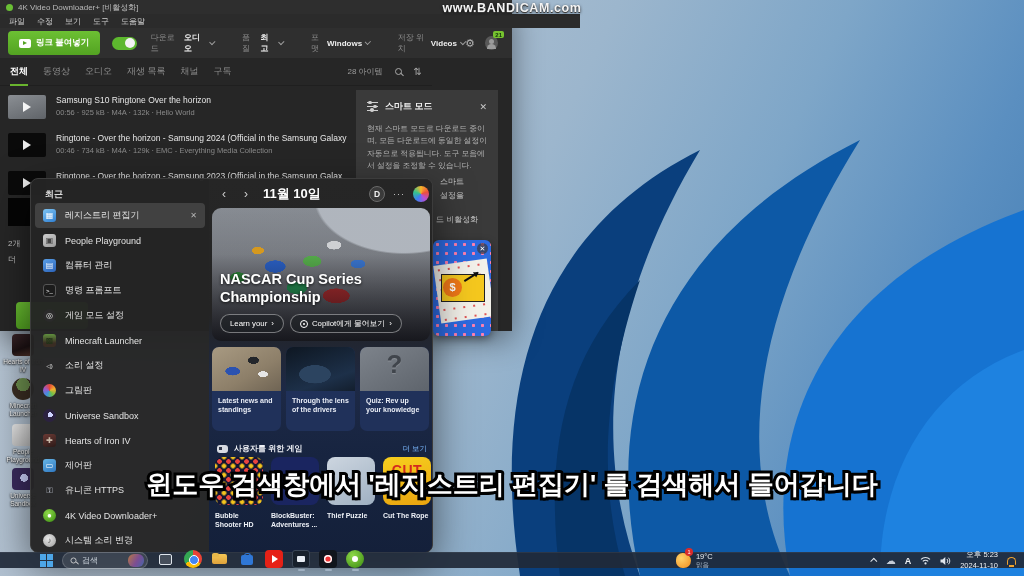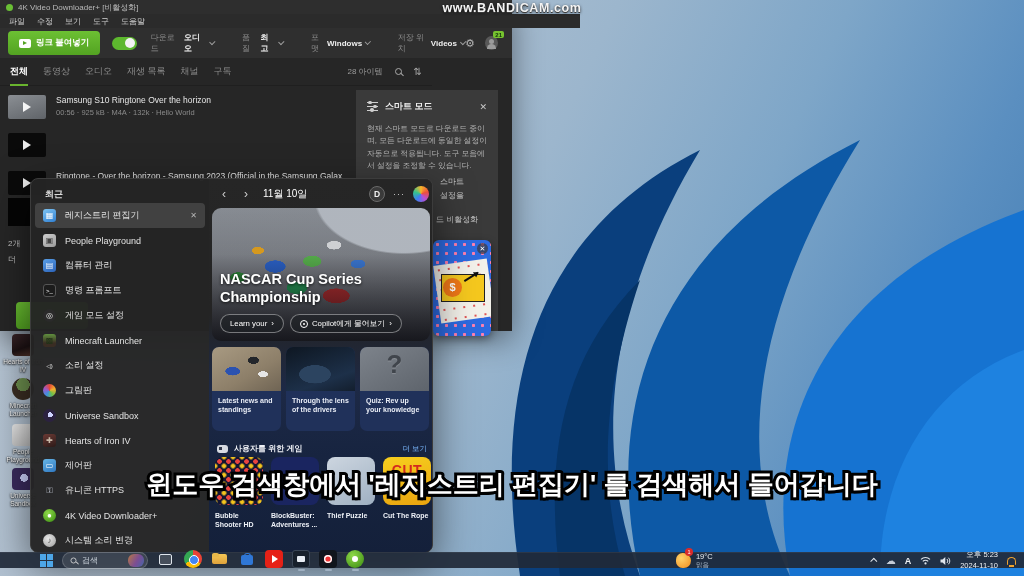--- a/index.html
+++ b/index.html
@@ -95,21 +95,21 @@
   .recent-list { position:absolute; left:4px; top:24px; width:170px; }
   .r-item { display:flex; align-items:center; gap:9px; height:25px; padding:0 8px; border-radius:4px; color:#e3e3e3; font-size:9px; white-space:nowrap; }
   .r-item.hl { background:#414141; }
   .r-x { margin-left:auto; color:#b5b5b5; font-size:8px; }
   .ric { width:13px; height:13px; border-radius:3px; flex:none; display:flex; align-items:center; justify-content:center; font-size:8px; color:#fff; }
 
   .content-col { position:absolute; left:178px; top:0; width:225px; height:375px;
     background:linear-gradient(180deg,#262626 0%,#242424 36%,#1d2946 56%,#172440 74%,#14203a 100%); }
   .c-topbar { position:absolute; left:0; top:5px; width:225px; height:20px; display:flex; align-items:center; }
   .c-arrow { color:#cfcfcf; font-size:12px; margin-left:8px; width:14px; text-align:center; }
-  .c-date { color:#fff; font-weight:normal; font-size:10px; margin-left:10px; }
+  .c-date { color:#fff; font-weight:bold; font-size:13px; margin-left:10px; }
   .c-right { margin-left:auto; display:flex; align-items:center; gap:8px; margin-right:5px; }
   .c-avatar { width:16px; height:16px; border-radius:50%; background:#3a3a3a; border:1px solid #6a6a6a; color:#eee; font-size:8.5px; text-align:center; line-height:15px; font-weight:bold; }
   .c-more { color:#cfcfcf; font-size:9px; letter-spacing:1px; }
   .copilot { width:16px; height:16px; border-radius:50%; background:conic-gradient(#f7b529,#ec4f3c,#b44fd8,#3c7ff0,#35c48d,#f7b529); }
 
   .hero { position:absolute; left:3px; top:29px; width:218px; height:133px; border-radius:9px; overflow:hidden;
     background:
       linear-gradient(180deg,rgba(18,18,24,0.05) 35%,rgba(8,8,14,0.82) 100%),
       radial-gradient(22px 12px at 57% 66%, #c03030 0 60%, transparent 62%),
       radial-gradient(17px 10px at 39% 60%, #27a35a 0 60%, transparent 62%),
@@ -300,20 +300,24 @@
     <div class="abs dlist" id="download-list">
         <div class="dlrow">
           <span class="thumb lt"></span>
           <span>
             <div class="dl-title">Samsung S10 Ringtone Over the horizon</div>
             <div class="dl-meta">00:56 · 925 kB · M4A · 132k · Hello World</div>
           </span>
         </div>
         <div class="dlrow">
           <span class="thumb"></span>
+          <span>
+            <div class="dl-title">Ringtone - Over the horizon - Samsung 2024 (Official in the Samsung Galaxy</div>
+            <div class="dl-meta">00:46 · 734 kB · M4A · 129k · EMC - Everything Media Collection</div>
+          </span>
         </div>
         <div class="dlrow">
           <span class="thumb"></span>
           <span>
             <div class="dl-title">Ringtone - Over the horizon - Samsung 2023 (Official in the Samsung Galax</div>
           </span>
         </div>
       </div>
     <div class="abs smartpanel">
       <div class="sp-head">

